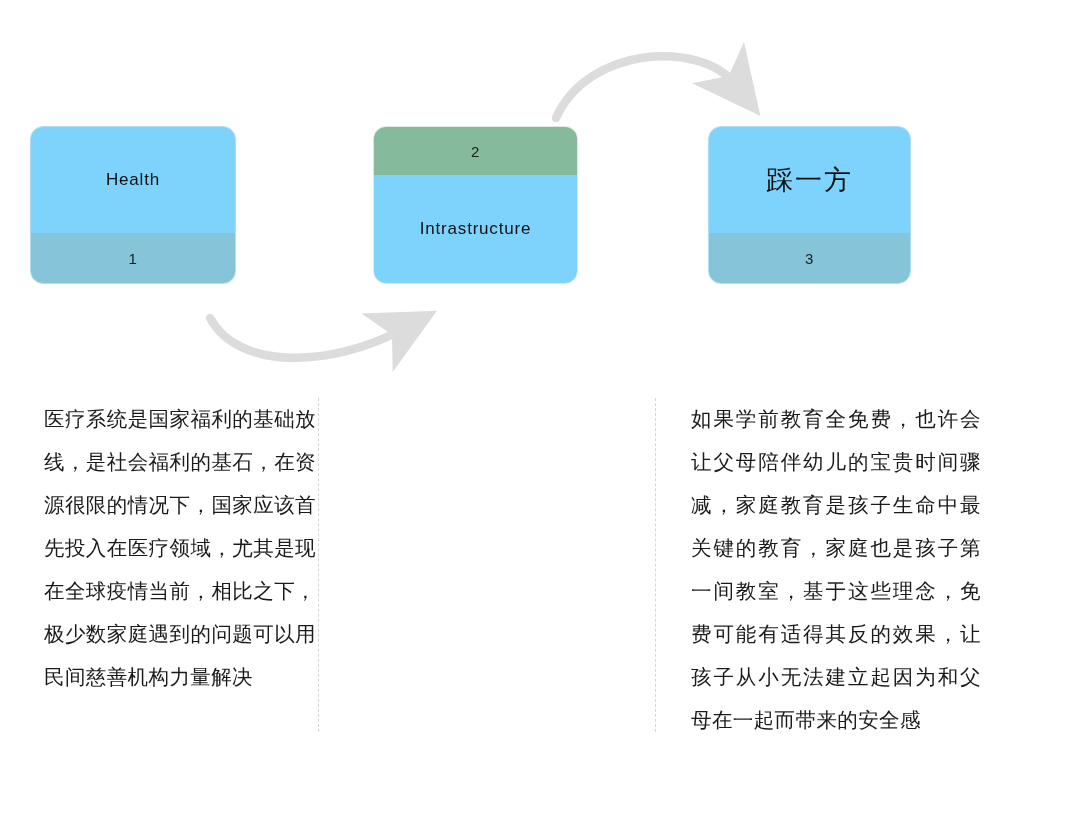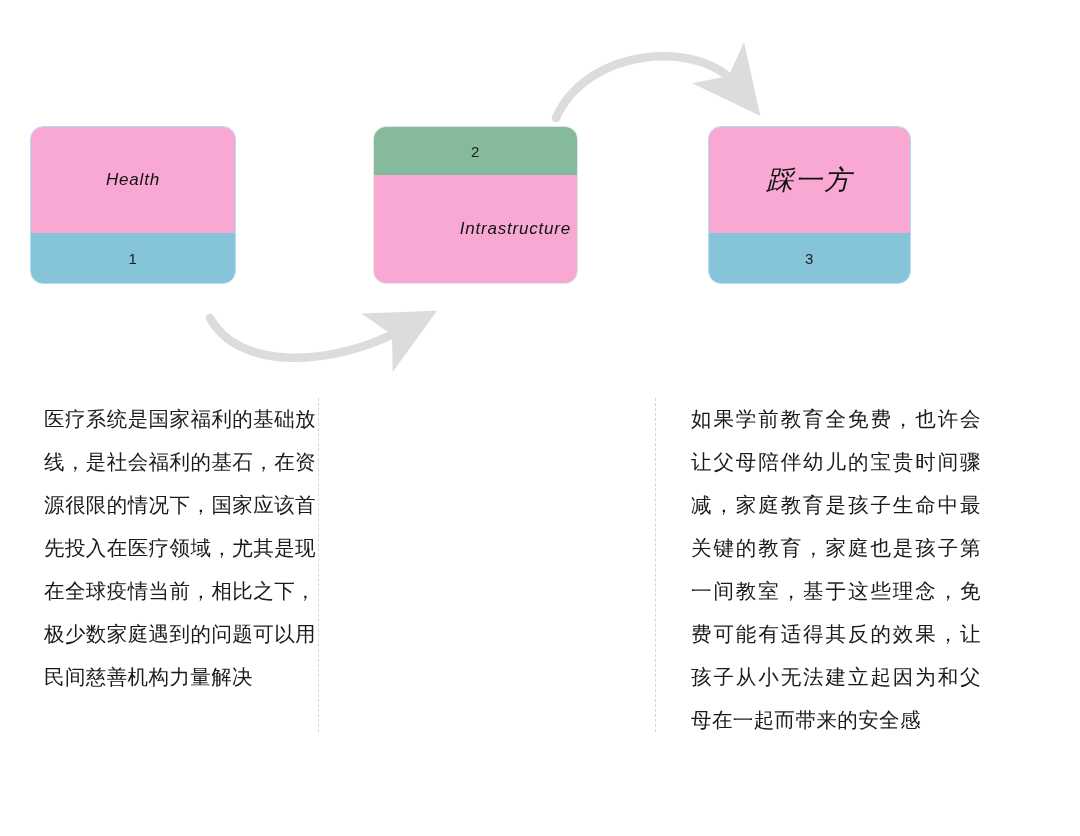--- a/index.html
+++ b/index.html
@@ -55,22 +55,21 @@
     letter-spacing: 0.5px;
   }
   .band-blue { background: #85c4d9; }
   .band-green { background: #85bb9c; }
 
   .card-body {
     flex: 1 1 auto;
     display: flex;
     align-items: center;
     justify-content: center;
-    background: #f9a8d4;
-    font-style: italic;
+    background: #7dd3fc;
   }
   .card-title {
     font-size: 17px;
     color: #111111;
     letter-spacing: 0.8px;
     text-align: center;
     padding: 0 6px;
   }
   .card-title.cjk {
     font-size: 27px;
@@ -78,21 +77,21 @@
   }
 
   
   #card-1 { left: 30px;  top: 126px; width: 206px; height: 158px; }
   #card-2 { left: 373px; top: 126px; width: 205px; height: 158px; }
   #card-3 { left: 708px; top: 126px; width: 203px; height: 158px; }
 
   #card-1 .card-band { height: 50px; order: 2; }
   #card-1 .card-body { order: 1; }
   #card-2 .card-band { height: 48px; order: 1; }
-  #card-2 .card-body { order: 2; justify-content: flex-end; }
+  #card-2 .card-body { order: 2; }
   #card-3 .card-band { height: 50px; order: 2; }
   #card-3 .card-body { order: 1; }
 
   
   .columns {
     position: absolute;
     left: 0;
     top: 398px;
     width: 1076px;
     height: 420px;

